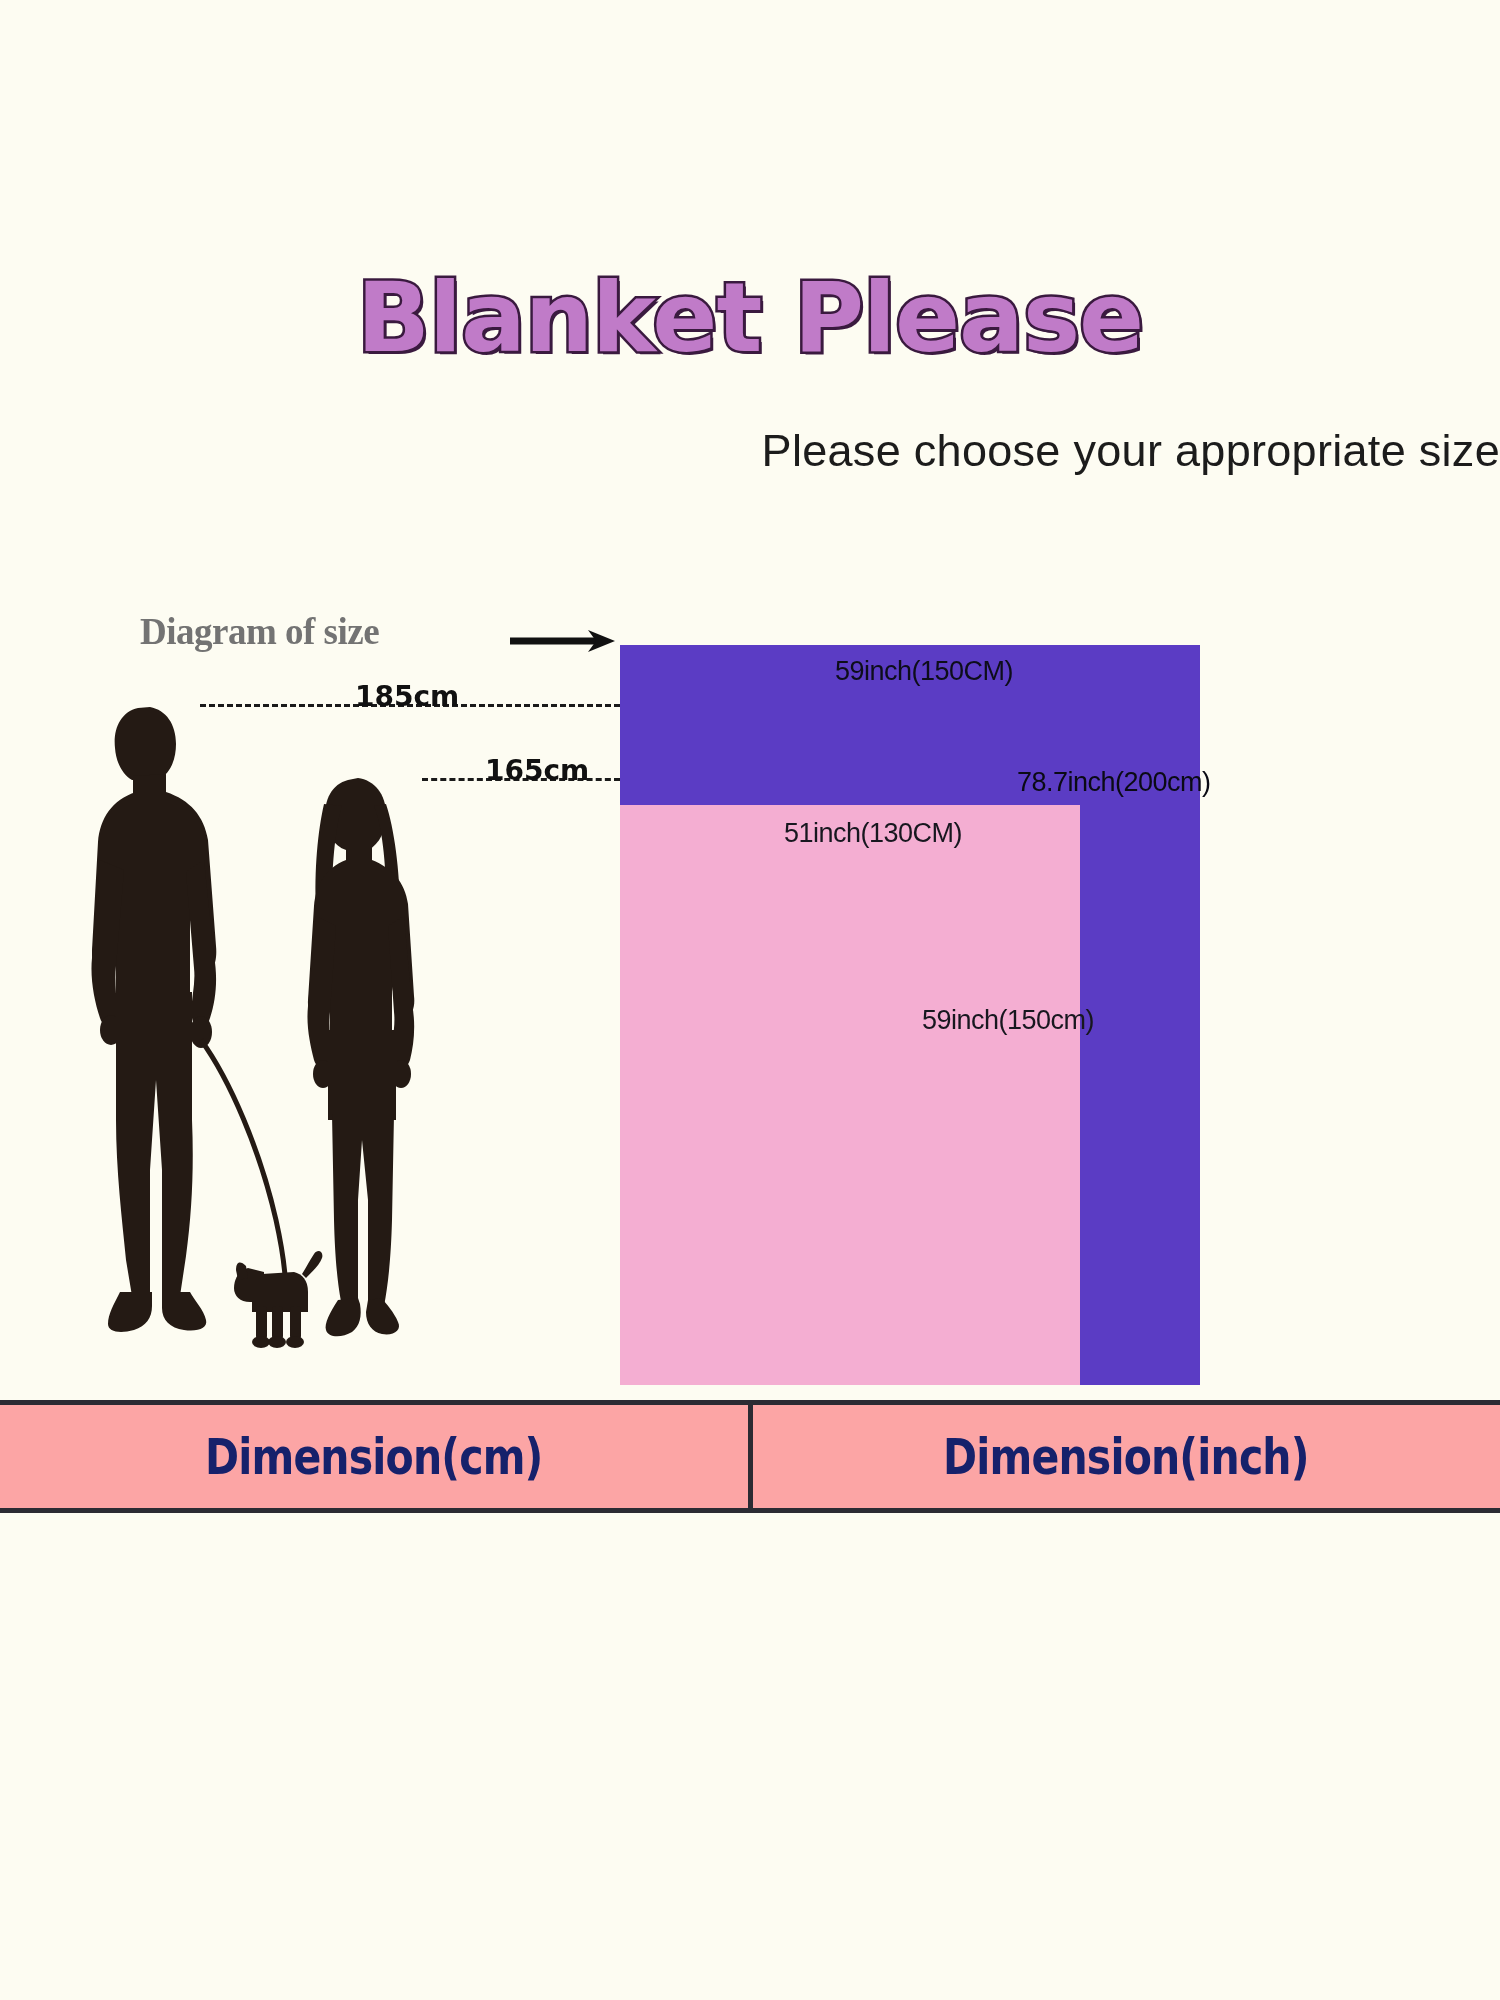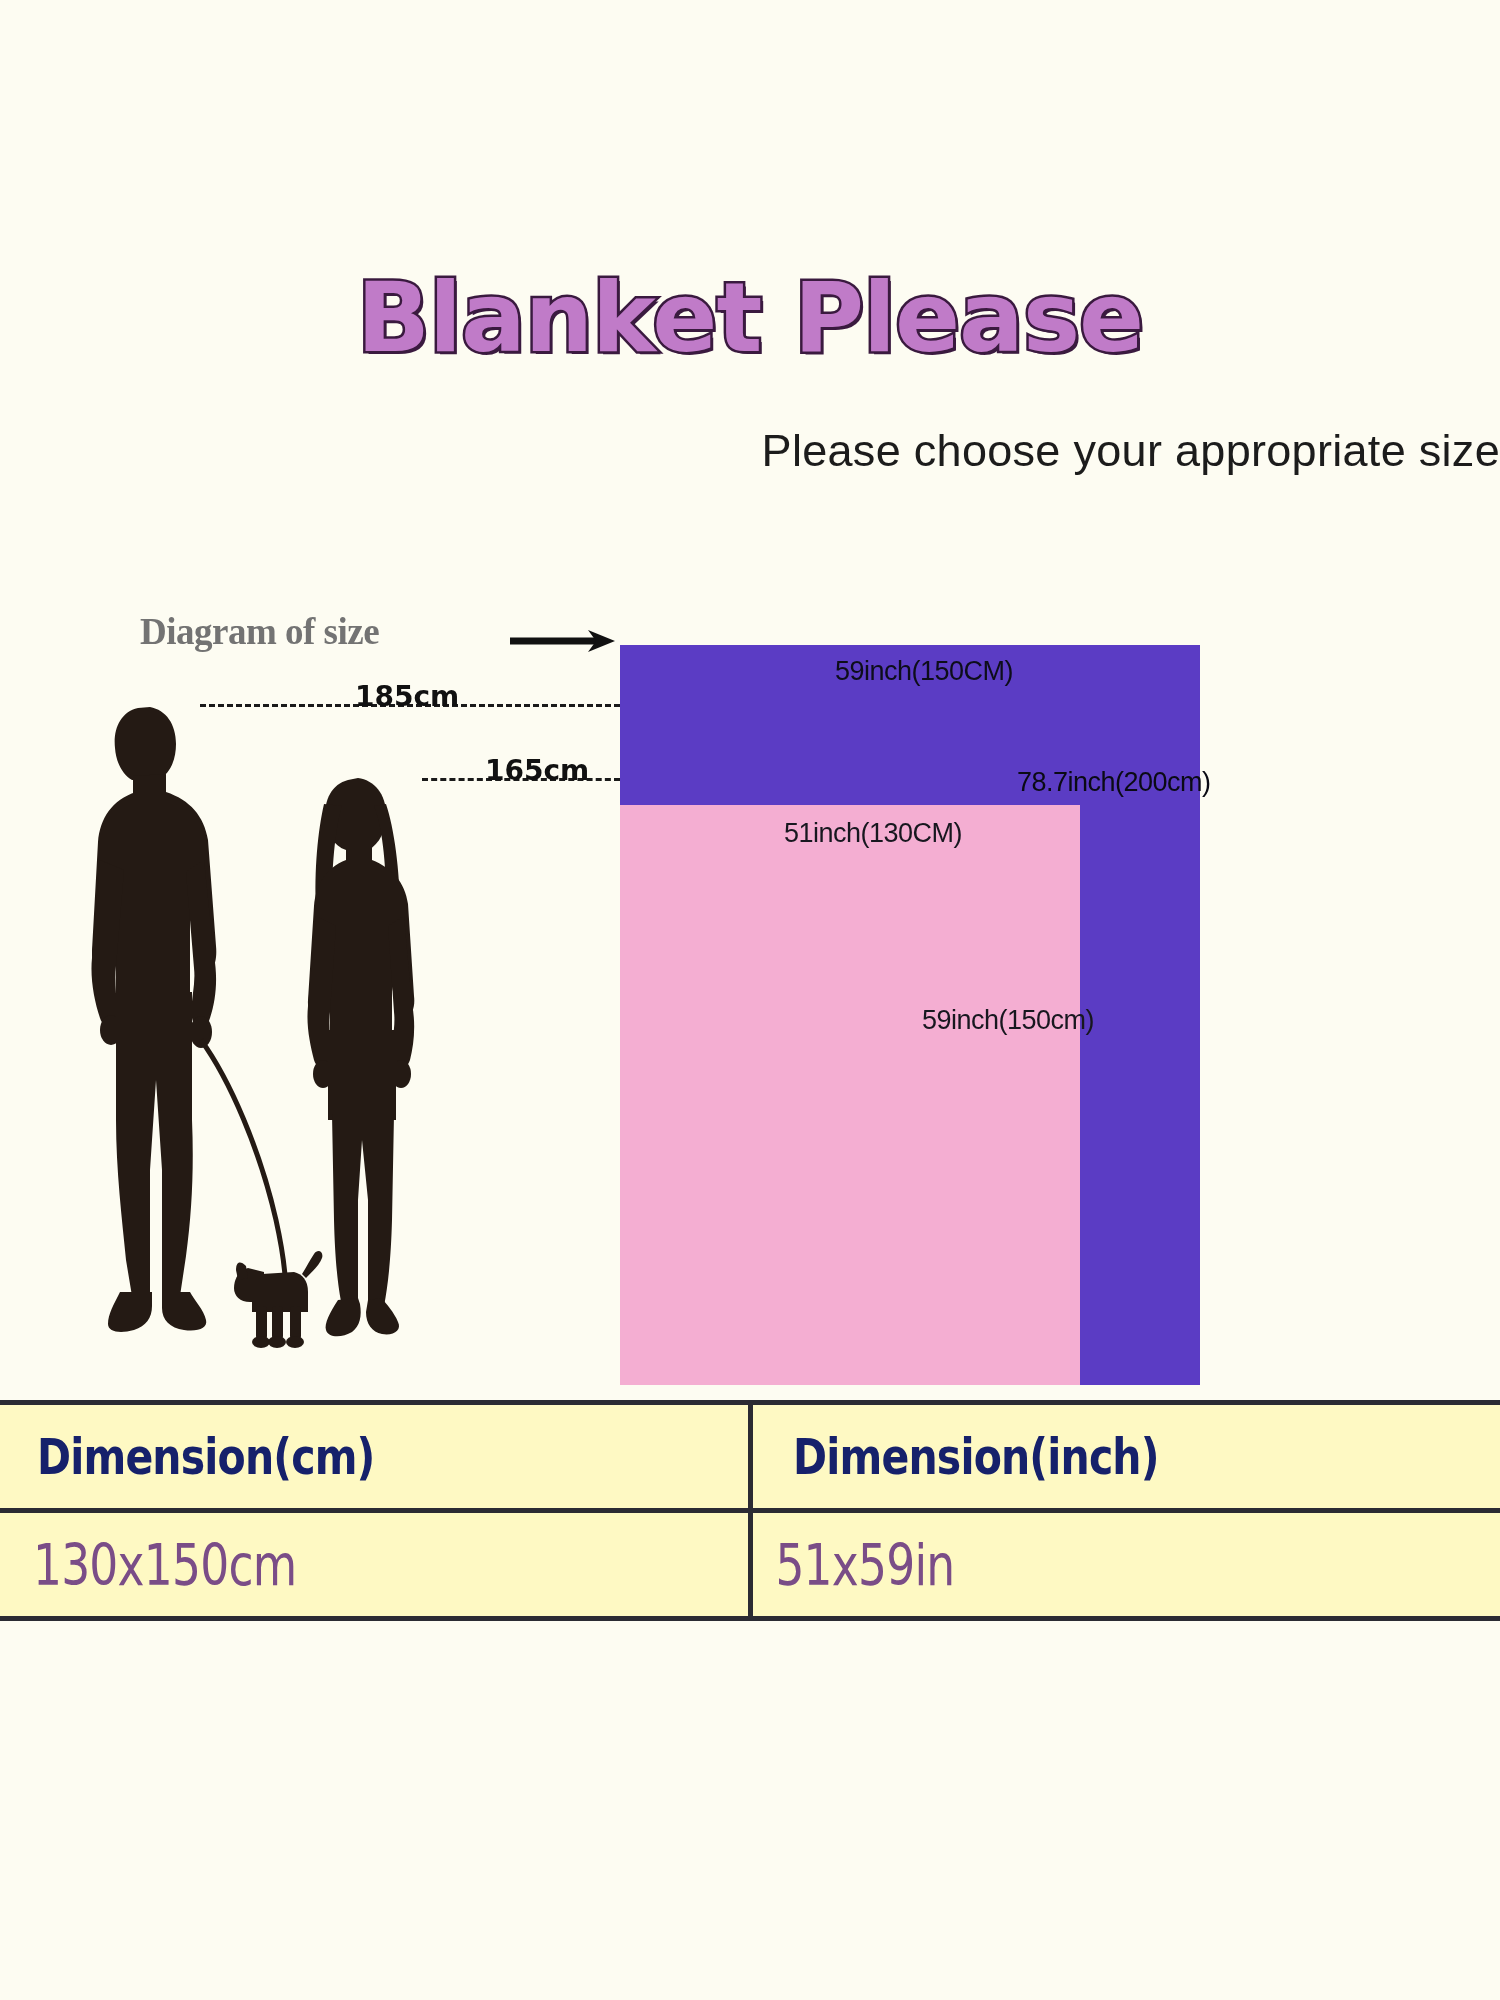--- a/index.html
+++ b/index.html
@@ -137,22 +137,22 @@
     position: absolute;
     left: 0;
     top: 1400px;
     width: 1500px;
     border-collapse: collapse;
     table-layout: fixed;
   }
   .table tr { height: 108px; }
   .table td {
     border: 5px solid #2b2b33;
-    background: #fef9c3;
-    text-align: left;
+    background: #fca5a5;
+    text-align: center;
     vertical-align: middle;
     padding: 0;
   }
   .table td:first-child { border-left: none; }
   .table td:last-child  { border-right: none; }
   .table tr:first-child td { border-top: 5px solid #2b2b33; }
 
   .hdr-text {
     font-family: "DejaVu Sans", sans-serif;
     font-weight: bold;
@@ -296,24 +296,16 @@
   <table class="table">
     <tbody>
         <tr>
       <td>
         <span class="hdr-text">Dimension(cm)</span>
       </td>
       <td>
         <span class="hdr-text">Dimension(inch)</span>
       </td>
     </tr>
-    <tr>
-      <td>
-        <span class="cell-text">130x150cm</span>
-      </td>
-      <td>
-        <span class="cell-text">51x59in</span>
-      </td>
-    </tr>
   </tbody>
     </table>
 
 </div>
 
 </body></html>

